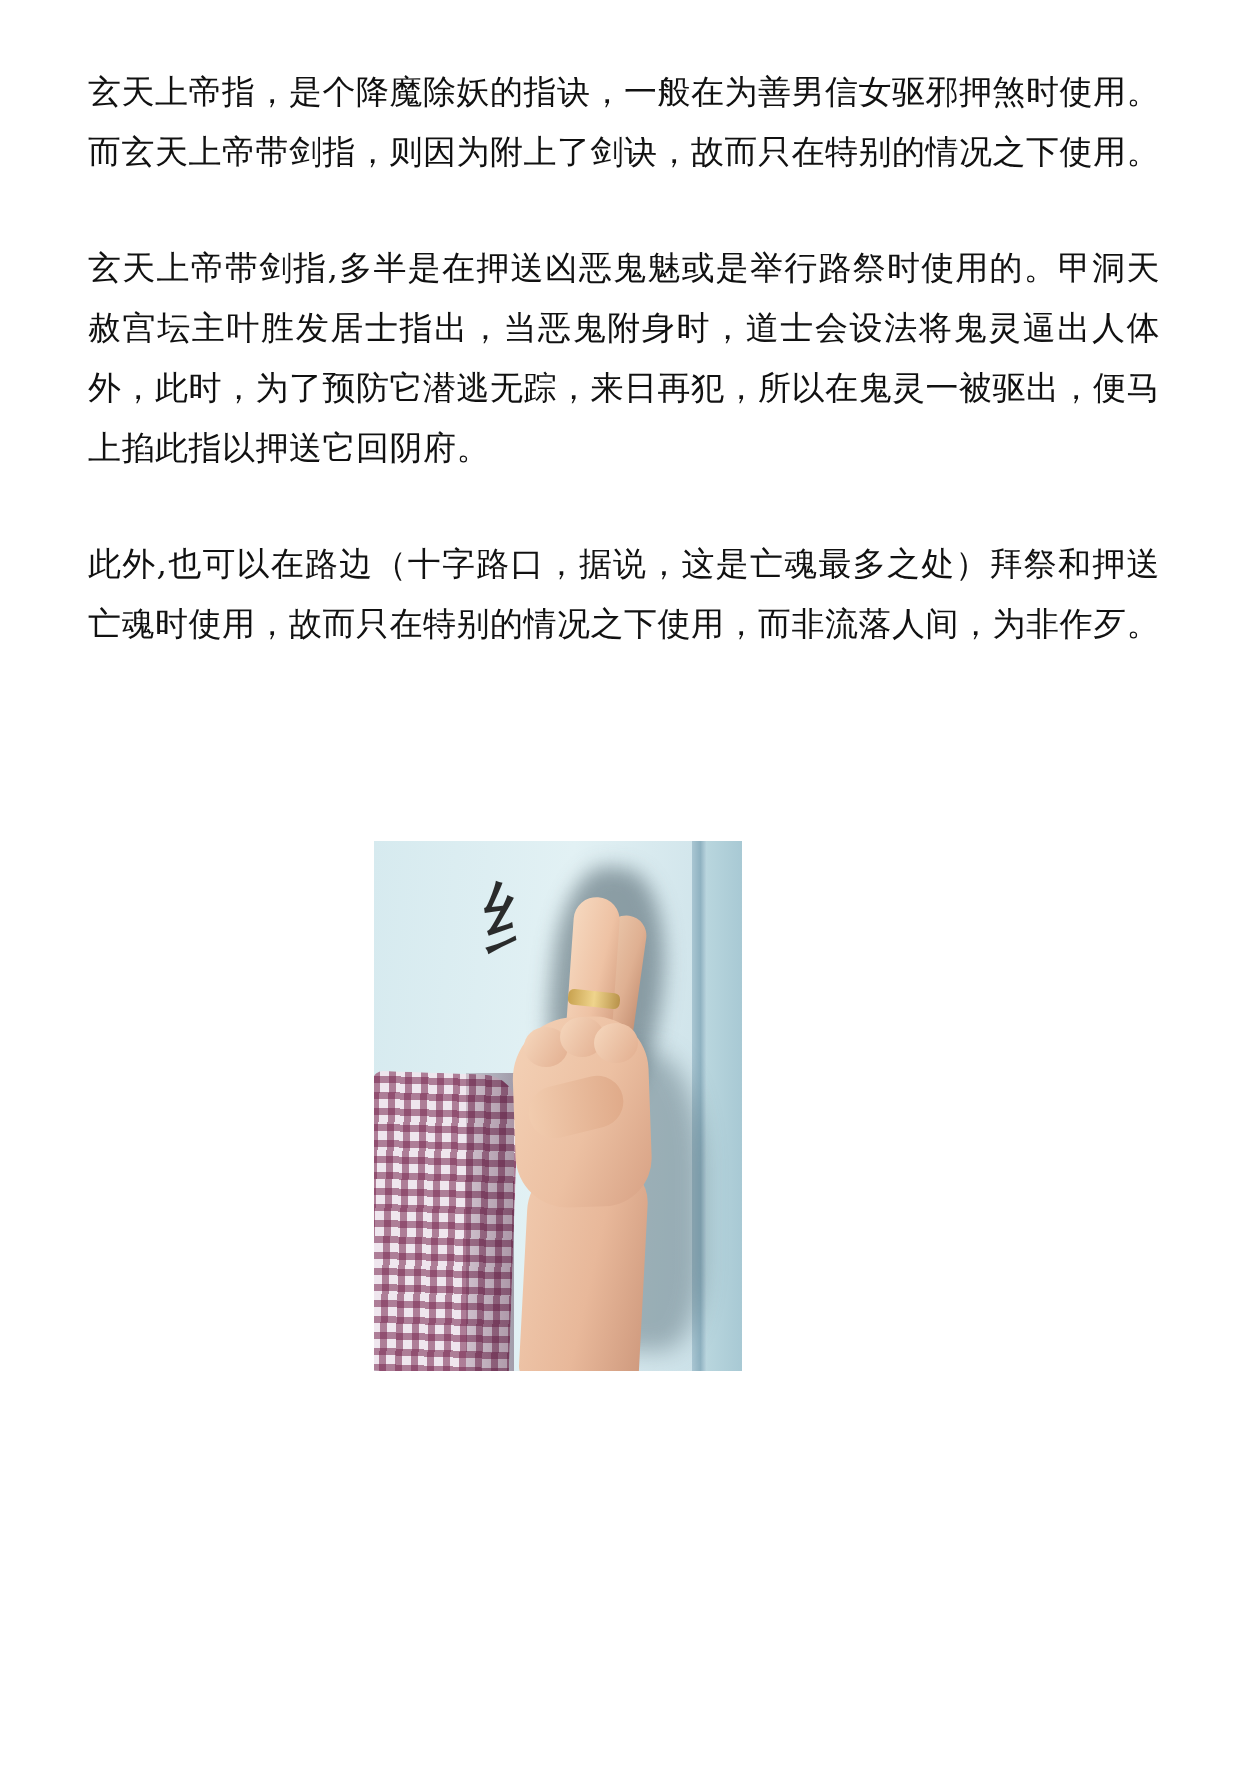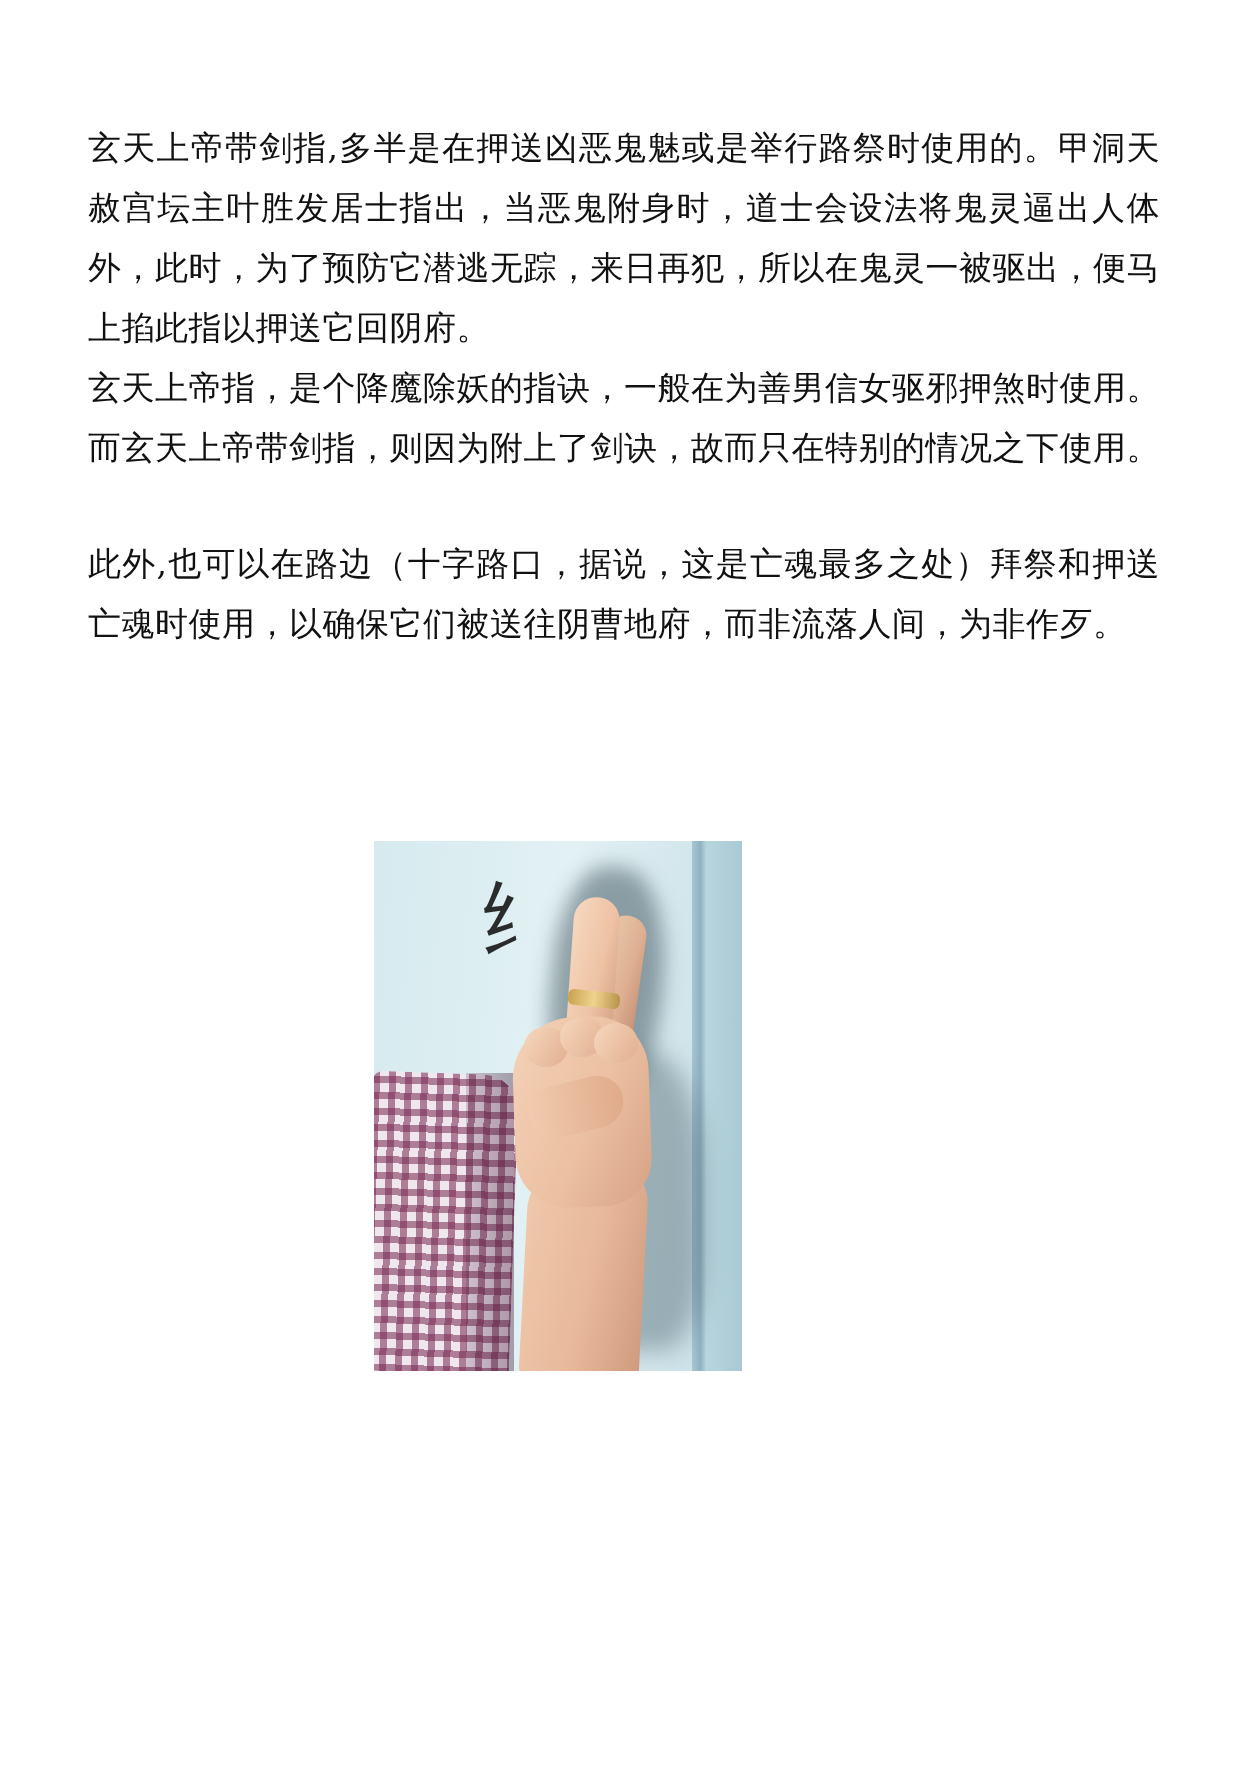--- a/index.html
+++ b/index.html
@@ -207,23 +207,23 @@
     border-radius: 6px;
     transform: rotate(6deg);
   }
 </style>
 </head>
 <body>
 
 <div class="page">
 
   <div class="content">
+    <p class="para">玄天上帝指，是个降魔除妖的指诀，一般在为善男信女驱邪押煞时使用。而玄天上帝带剑指，则因为附上了剑诀，故而只在特别的情况之下使用。</p>
     <p class="para spaced">玄天上帝带剑指,多半是在押送凶恶鬼魅或是举行路祭时使用的。甲洞天赦宫坛主叶胜发居士指出，当恶鬼附身时，道士会设法将鬼灵逼出人体外，此时，为了预防它潜逃无踪，来日再犯，所以在鬼灵一被驱出，便马上掐此指以押送它回阴府。</p>
-    <p class="para">玄天上帝指，是个降魔除妖的指诀，一般在为善男信女驱邪押煞时使用。而玄天上帝带剑指，则因为附上了剑诀，故而只在特别的情况之下使用。</p>
-    <p class="para spaced">此外,也可以在路边（十字路口，据说，这是亡魂最多之处）拜祭和押送亡魂时使用，以确保它们被送往阴曹地府，而非流落人间，为非作歹。</p>
+    <p class="para spaced">此外,也可以在路边（十字路口，据说，这是亡魂最多之处）拜祭和押送亡魂时使用，故而只在特别的情况之下使用，而非流落人间，为非作歹。</p>
   </div>
 
   <div class="figure">
     <div class="photo-bg"></div>
     <div class="wall-panel"></div>
     <div class="wall-edge"></div>
     <div class="wall-right"></div>
     <div class="calligraphy">纟</div>
     <div class="shadow-blob"></div>
     <div class="shadow-arm"></div>

